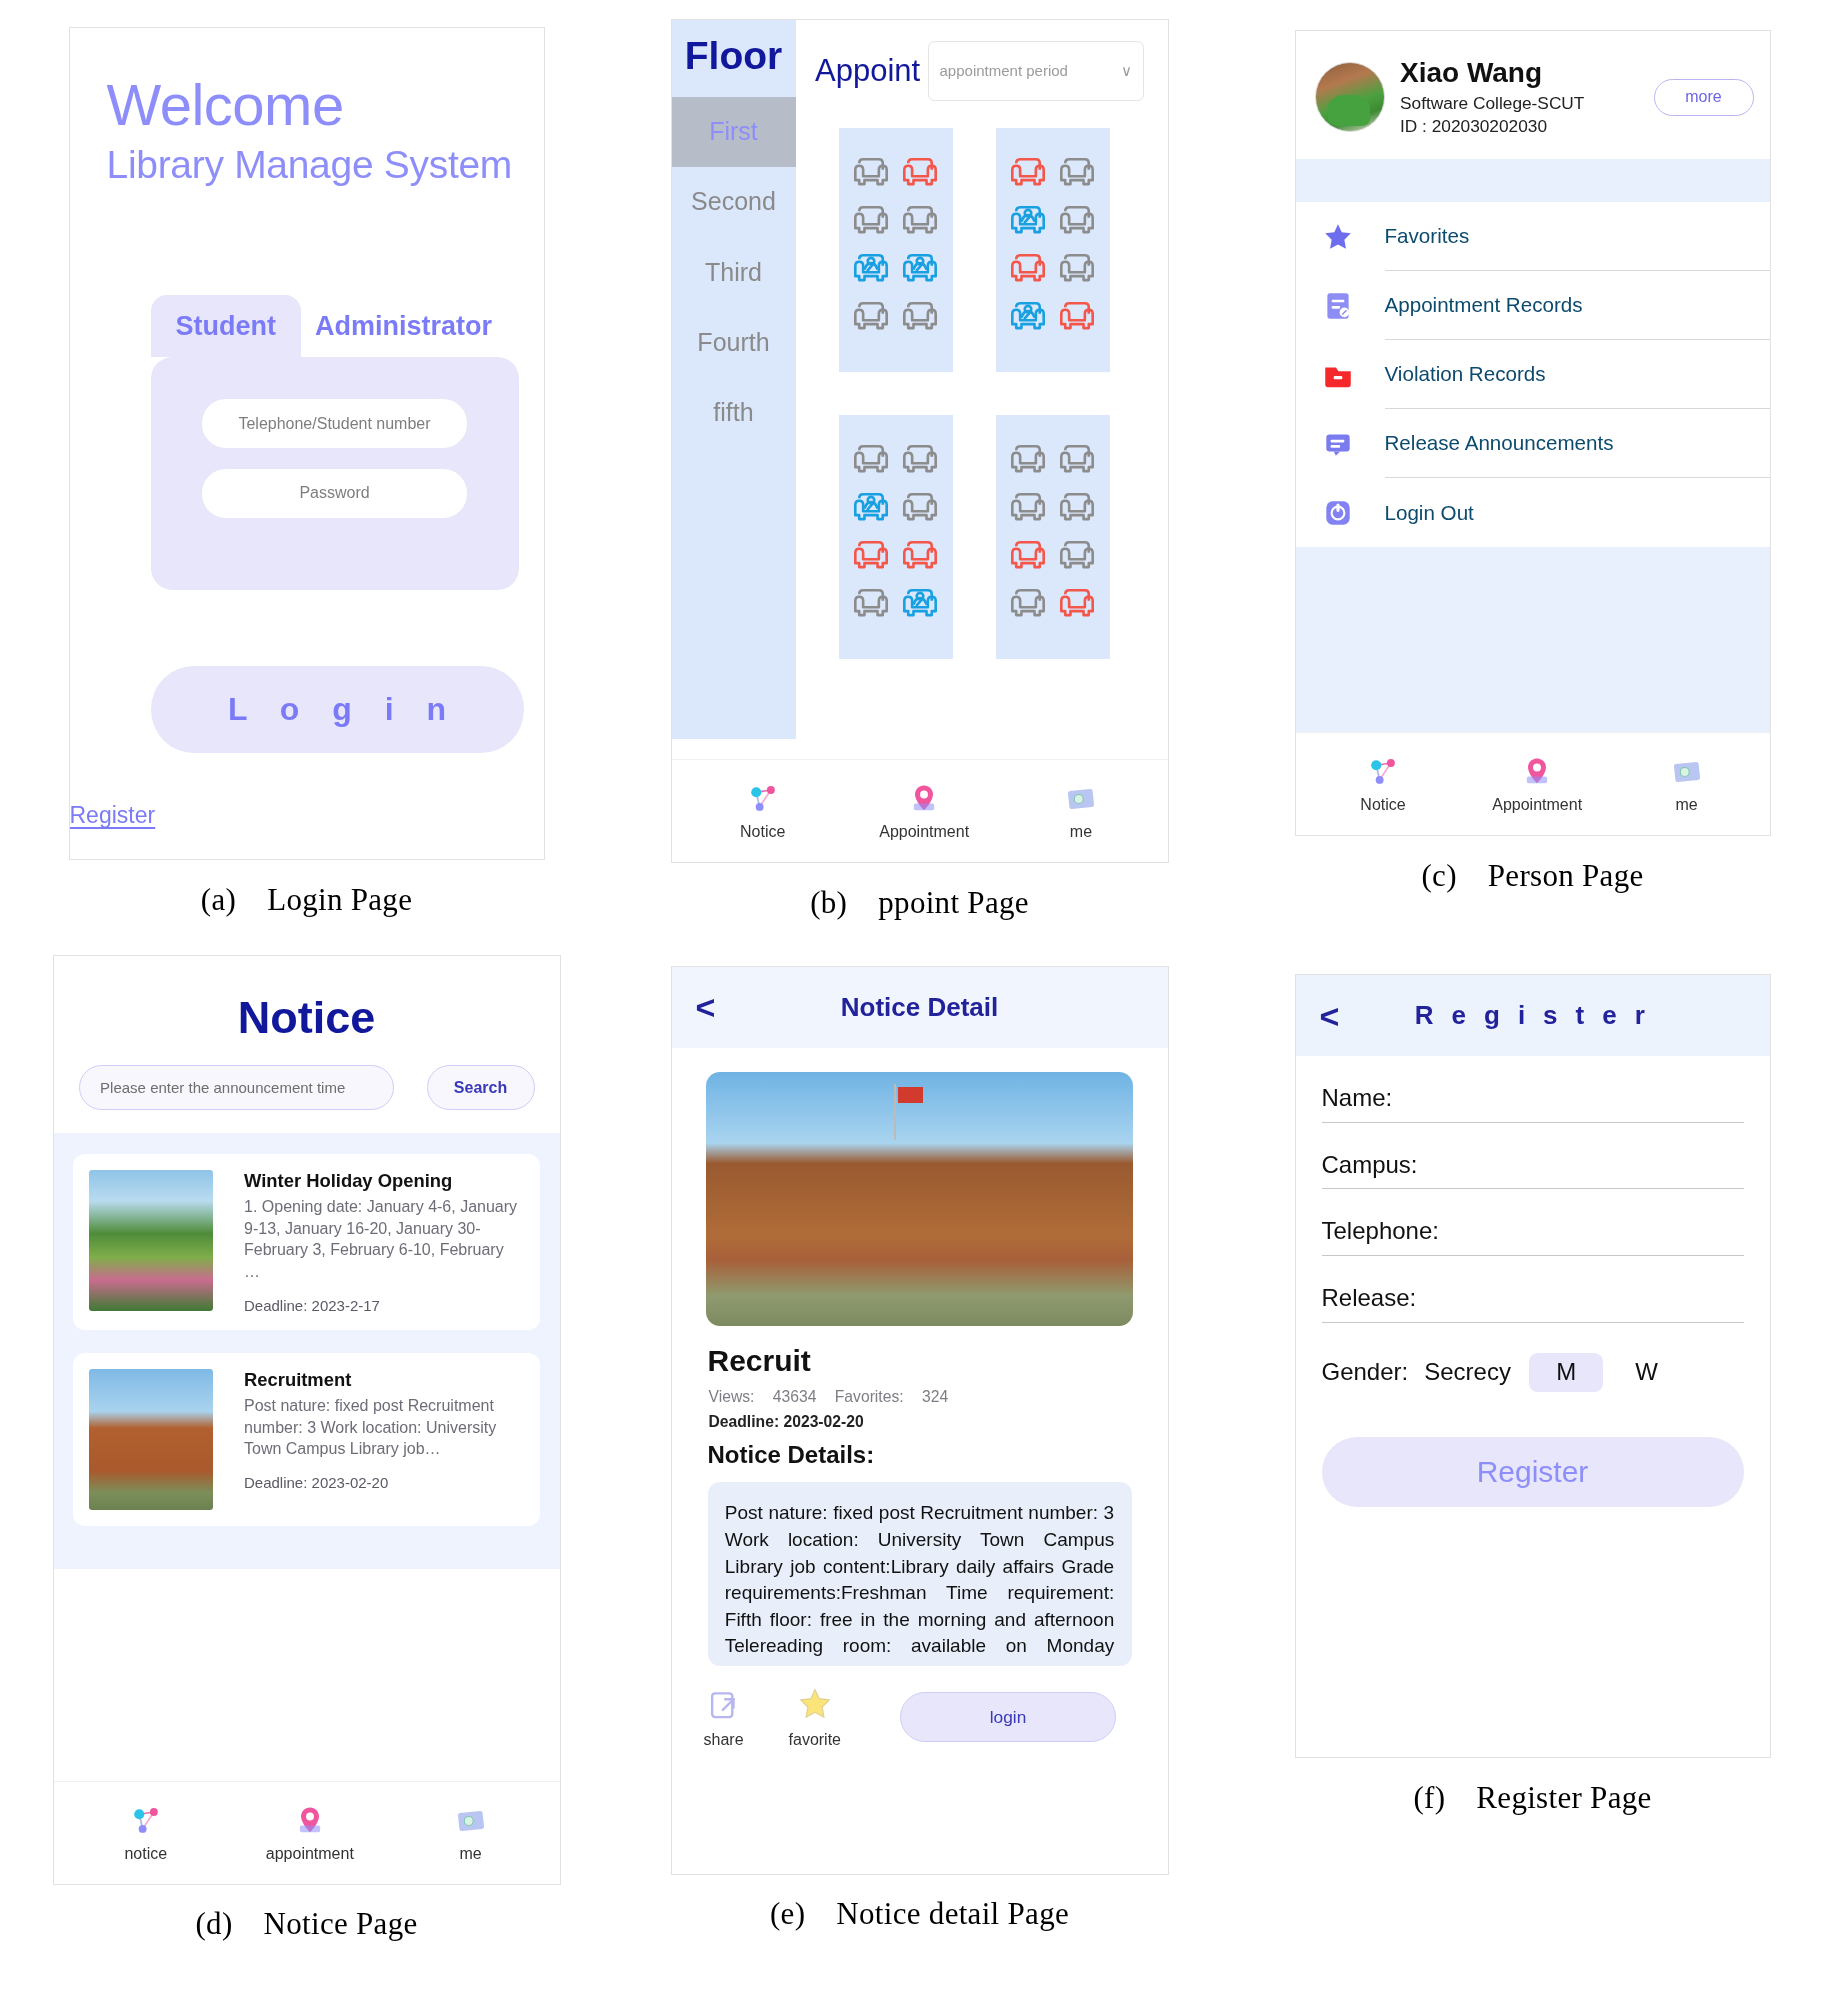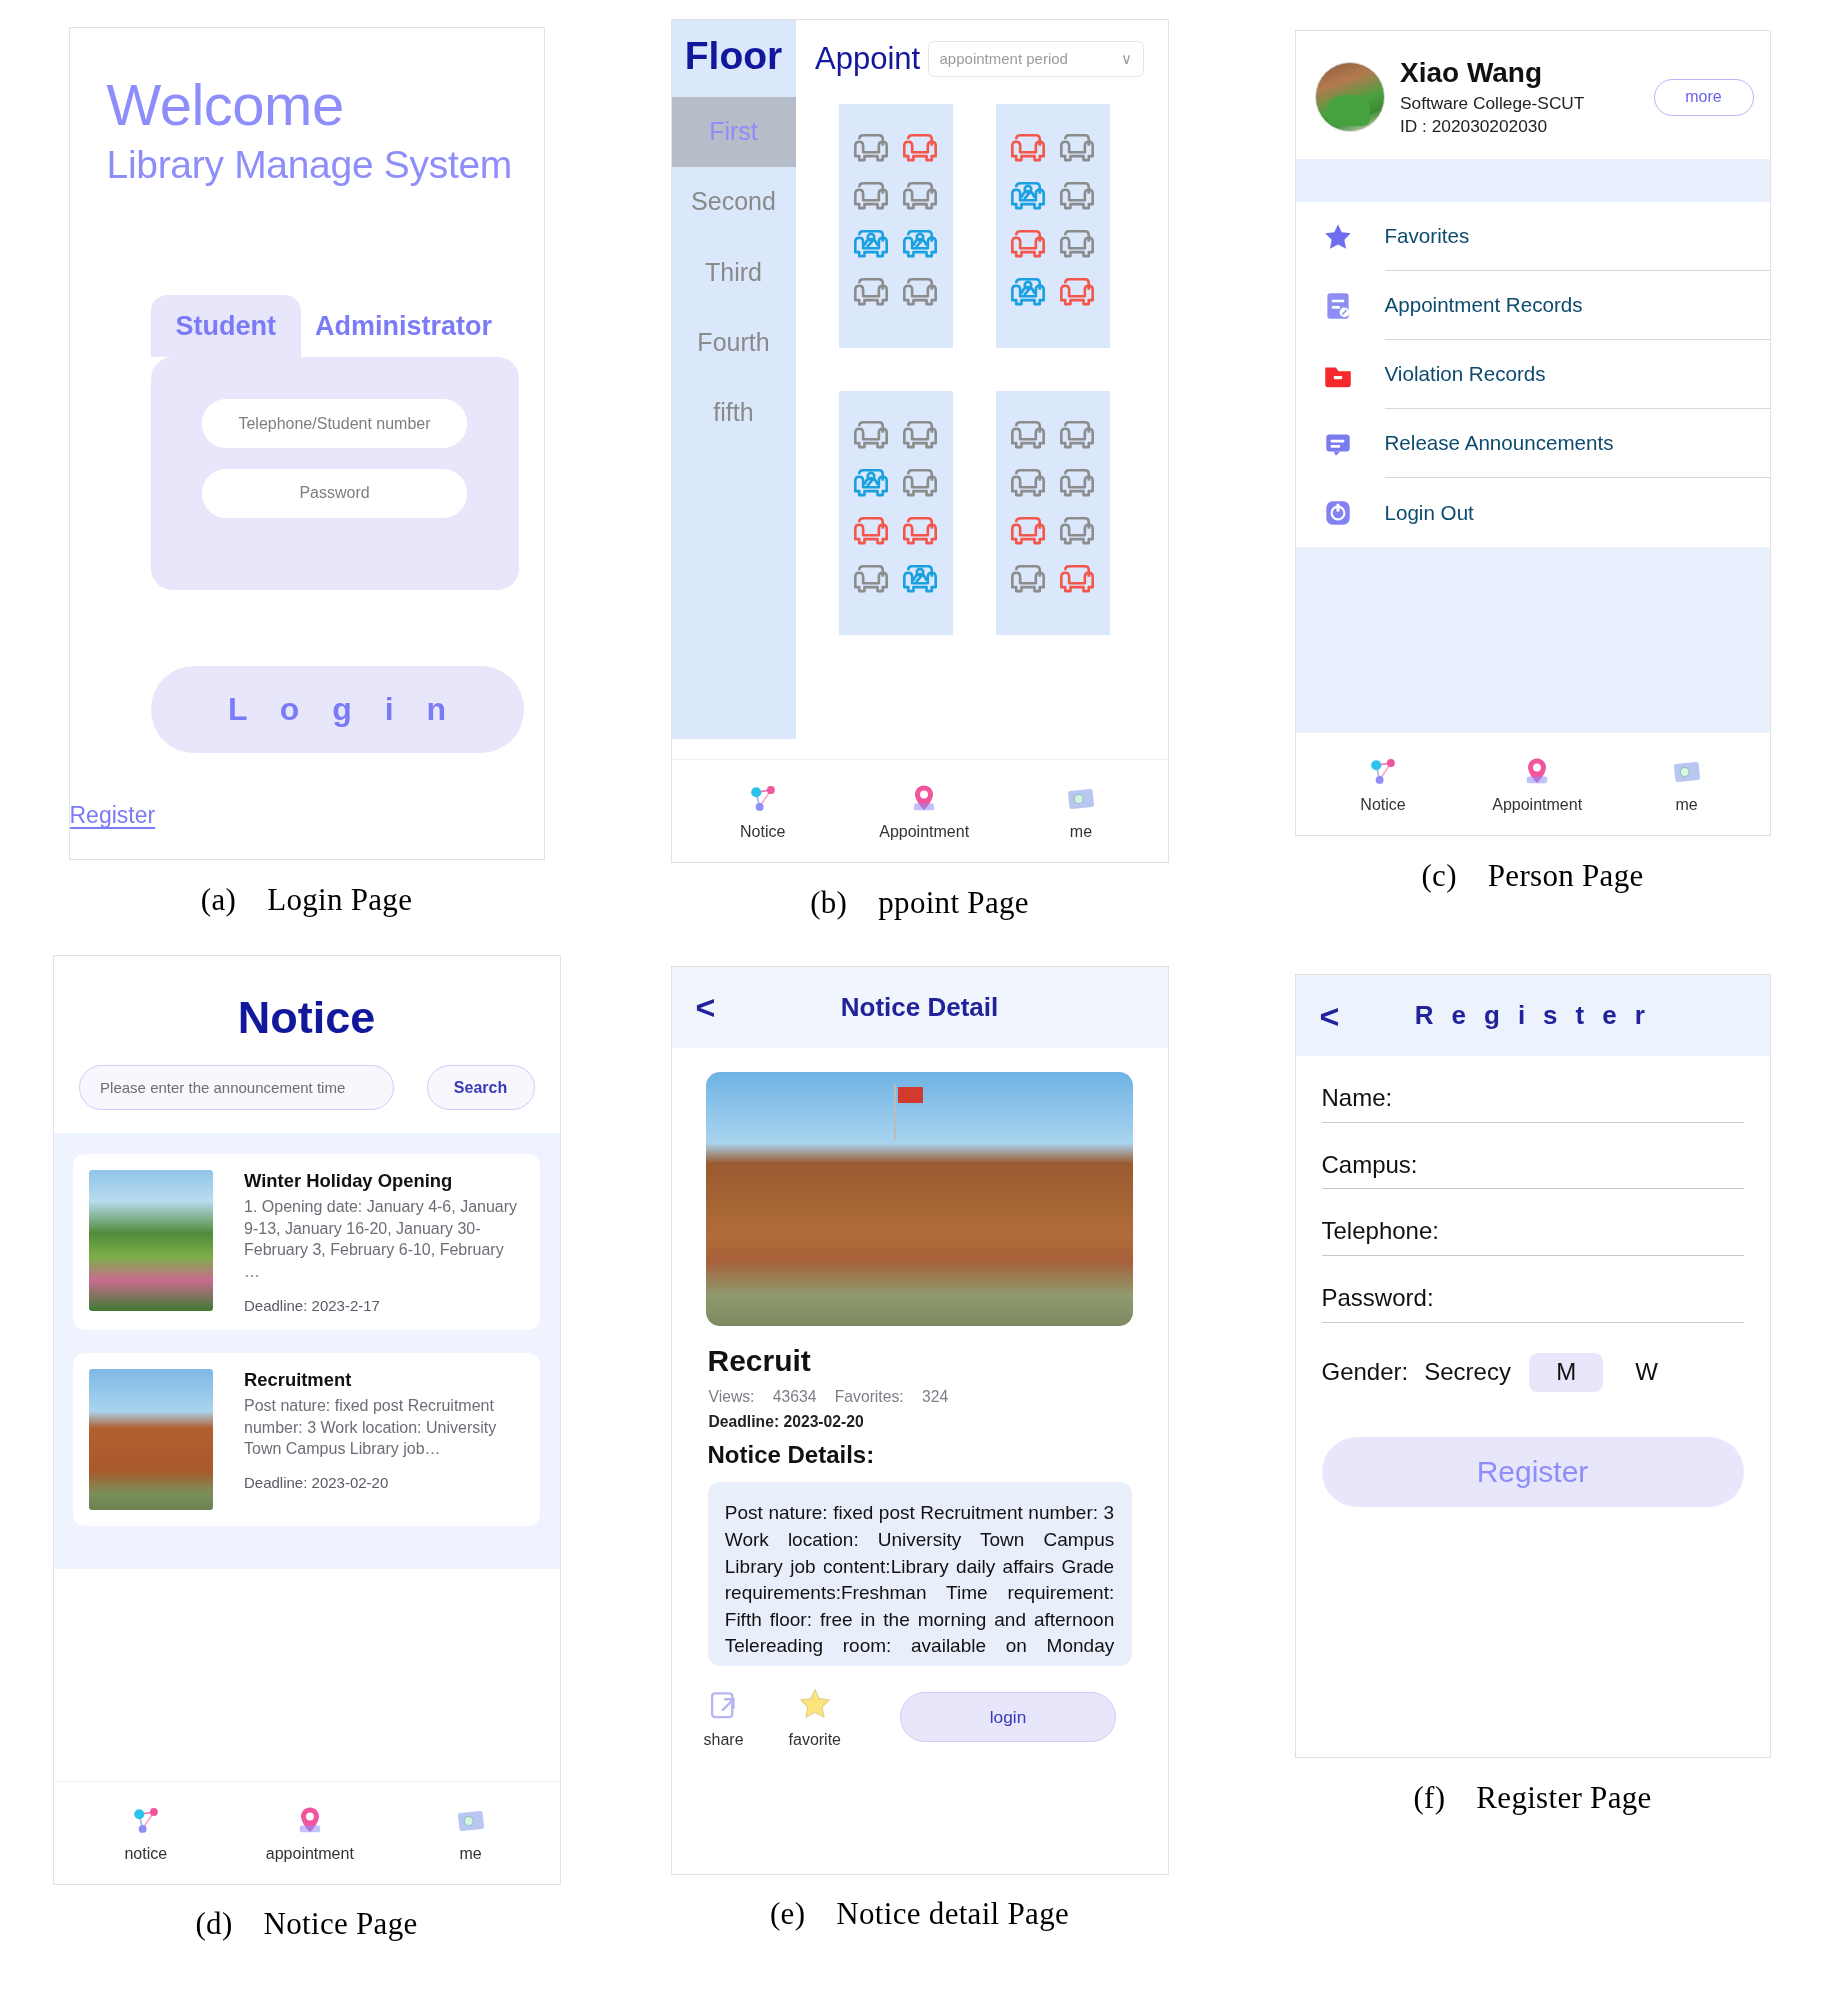--- a/index.html
+++ b/index.html
@@ -95,21 +95,21 @@
     text-align: center; font-size: 25px; color: #8a8a8a;
     padding: 20.6px 0;
   }
   .floor-item.sel { background: #b6bcc8; color: #8e8efb; }
   .appt-right { flex: 1; padding: 0 0 0 0; }
   .appt-head {
     display: flex; align-items: center; padding: 20.6px 0 0 19.5px;
   }
   .appt-label { font-size: 31px; color: #11189c; font-weight: 500; }
   .period-select {
-    margin-left: 7.6px; width: 216px; height: 36px;
+    margin-left: 7.6px; width: 216px; height: 60px;
     border: 1.1px solid #e4e4e4; border-radius: 6.5px; background: #fff;
     display: flex; align-items: center; justify-content: space-between;
     padding: 0 10.8px;
   }
   .period-text { font-size: 15px; color: #9b9b9b; }
   .chev { color: #9b9b9b; font-size: 15px; }
   .seatzones { display: flex; gap: 43px; padding: 27px 0 0 43px; }
   .seatzone { width: 114px; background: #dbe7fb; padding: 26px 0; }
   .seatrow { display: flex; justify-content: center; gap: 7.6px; margin-bottom: 14px; }
   .seat { width: 42px; height: 34px; }
@@ -739,21 +739,21 @@
 
   <div class="cell">
     <div class="phone reg-phone">
       <div class="reg-head">
         <span class="back-chev">&lt;</span>
         <span class="reg-title">R e g i s t e r</span>
       </div>
       <div class="reg-field">Name:</div>
       <div class="reg-field">Campus:</div>
       <div class="reg-field">Telephone:</div>
-      <div class="reg-field">Password:</div>
+      <div class="reg-field">Release:</div>
       <div class="gender-row">
         <span class="g-label">Gender:</span>
         <span class="g-secrecy">Secrecy</span>
         <span class="g-m">M</span>
         <span class="g-w">W</span>
       </div>
       <button class="reg-btn">Register</button>
     </div>
     <div class="caption">
       <span class="lbl">(f)</span>

